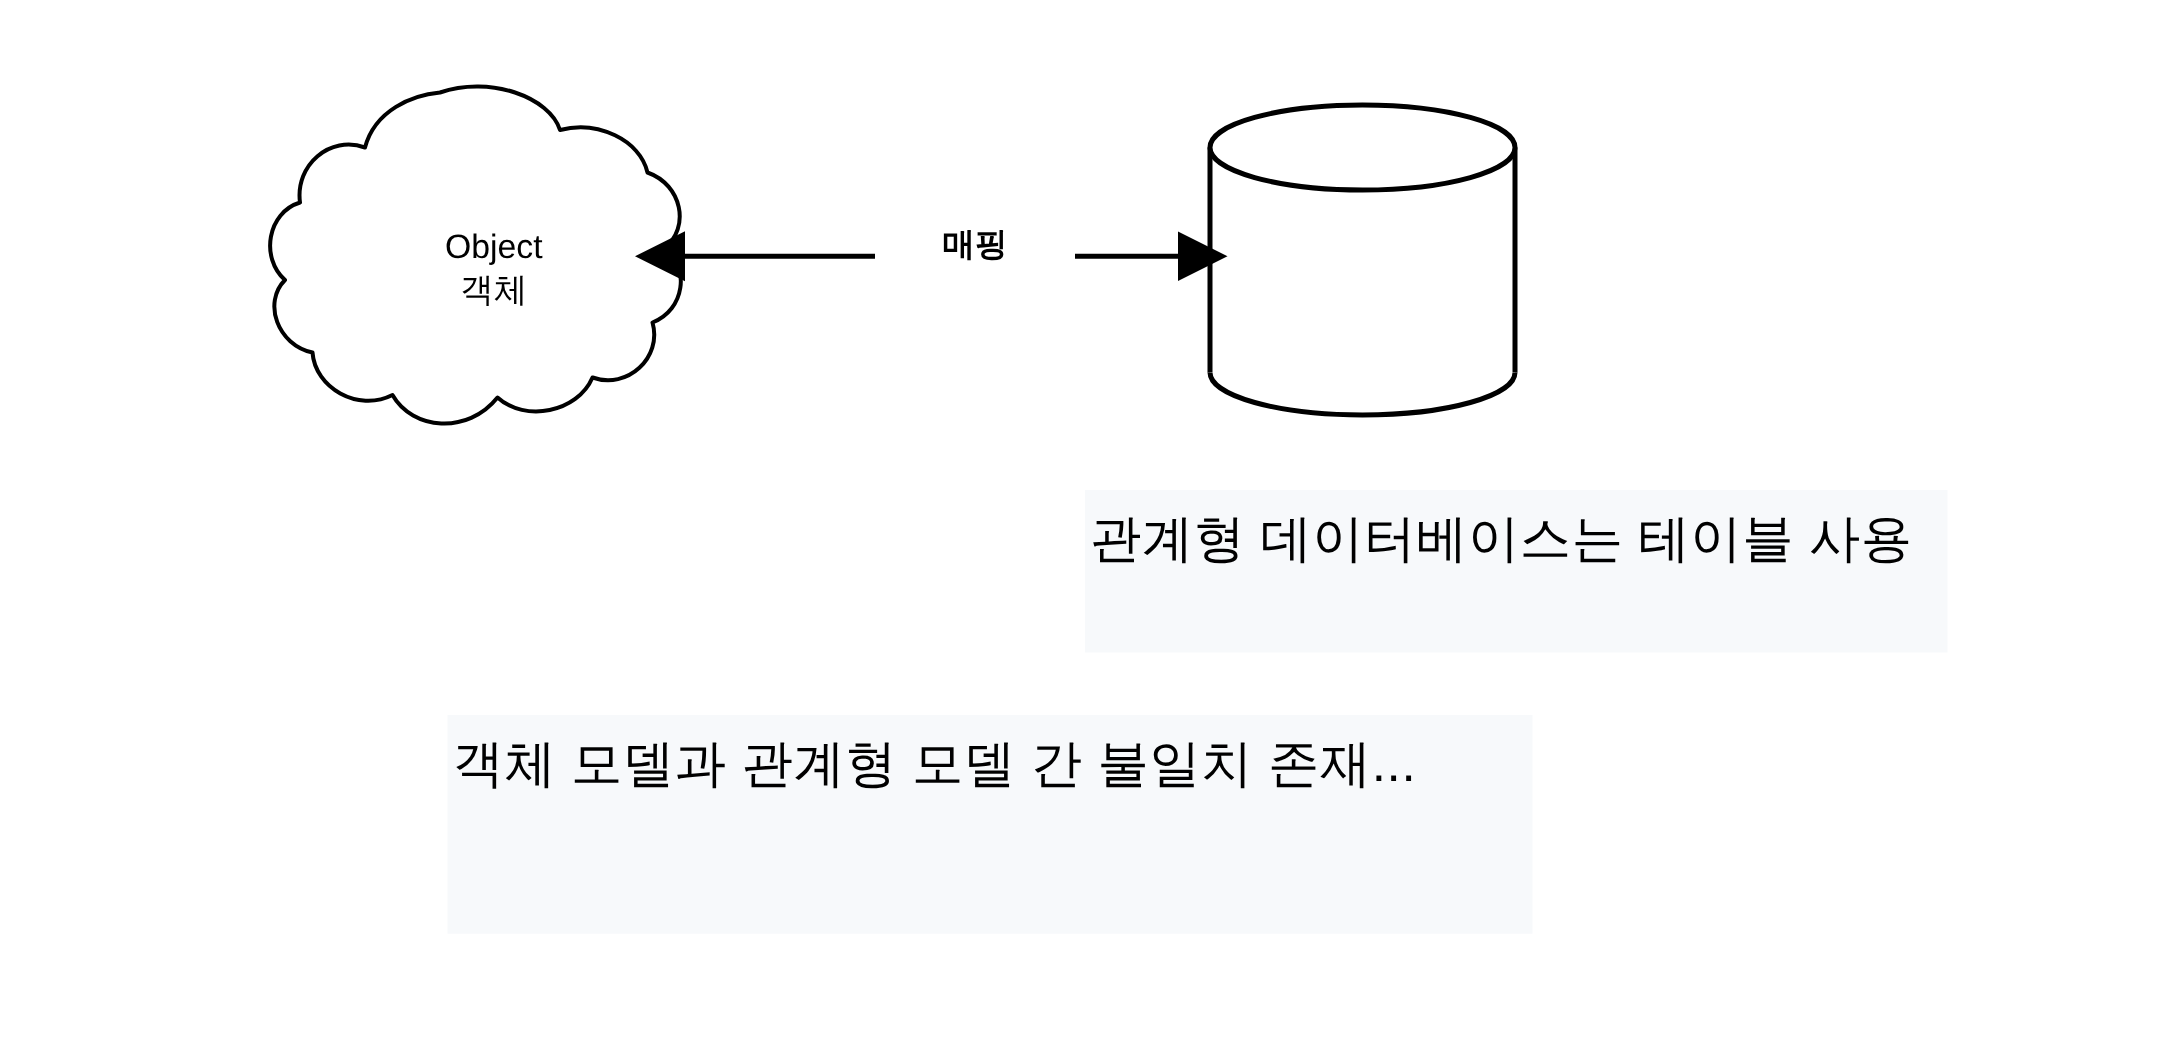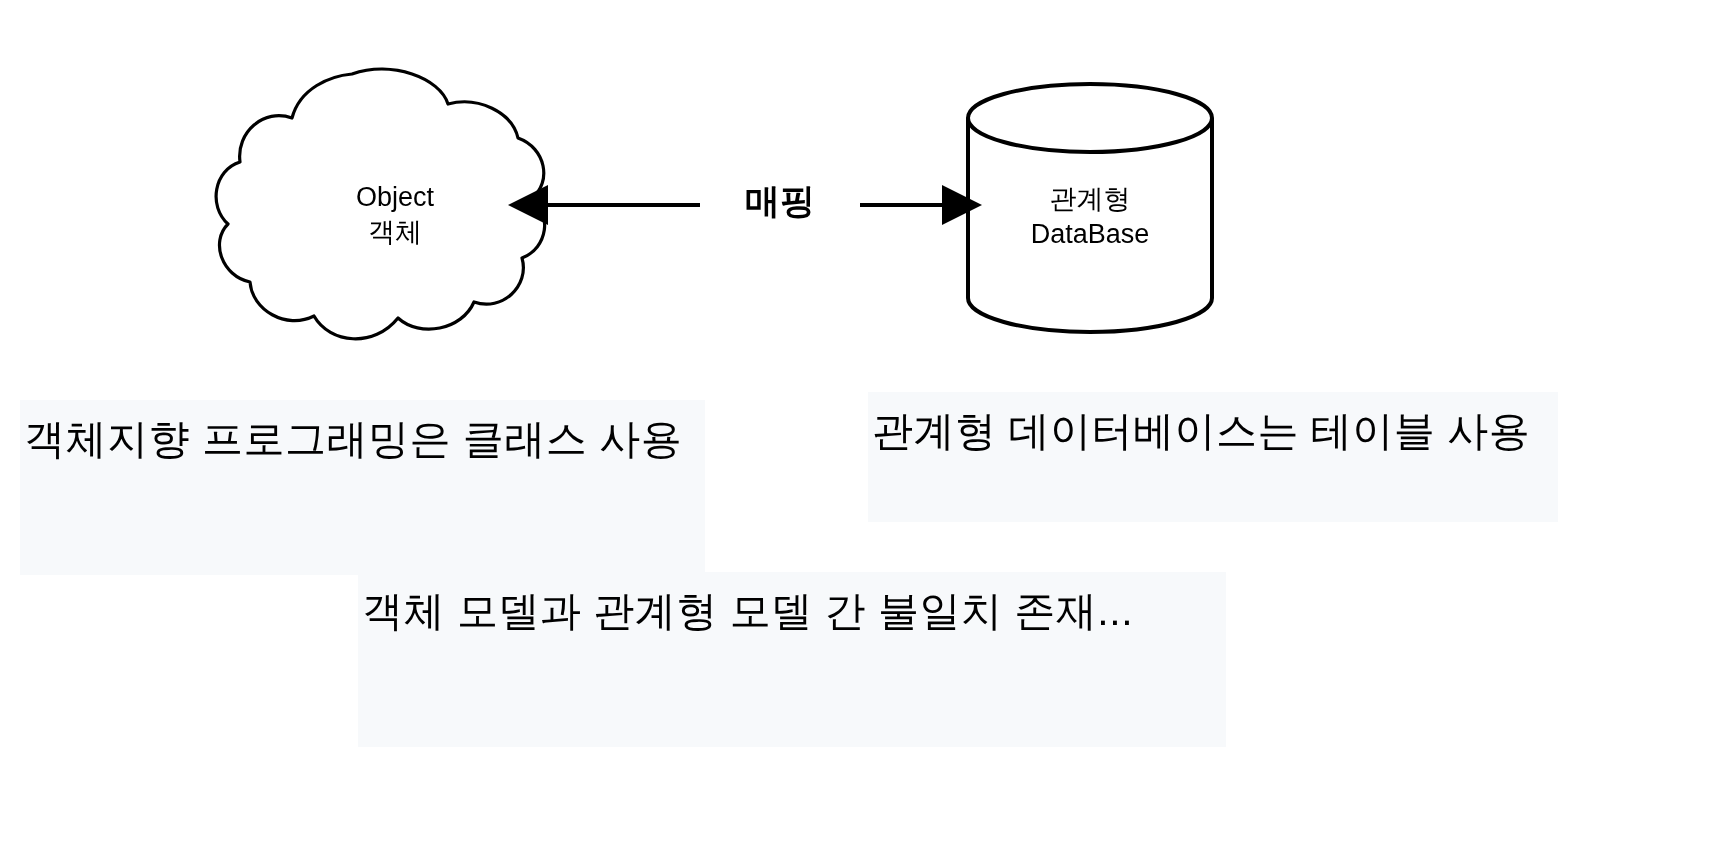--- a/index.html
+++ b/index.html
@@ -52,21 +52,21 @@
     top: 182px;
     width: 260px;
     font-size: 27px;
   }
   #mapping-label {
     position: absolute;
     left: 700px;
     top: 178px;
     width: 160px;
     text-align: center;
-    font-size: 35px;
+    font-size: 26px;
     font-weight: bold;
     color: #000000;
     background: #ffffff;
     font-family: "Liberation Sans", sans-serif;
   }
 
   
   .text-block {
     position: absolute;
     background: #f7f9fb;
@@ -136,24 +136,21 @@
     </g>
 
     <g>
       <line x1="548" y1="205" x2="950" y2="205" stroke="#000000" stroke-width="4" marker-start="url(#arrow-left)" marker-end="url(#arrow-right)"></line>
     </g>
   </svg>
 
   <div class="shape-label" id="cloud-label">Object
 객체</div>
 
-  <div class="shape-label" id="db-label">관계형
-DataBase</div>
 
   <div id="mapping-label">매핑</div>
 
-  <div class="text-block" id="text-left">객체지향 프로그래밍은 클래스 사용</div>
 
   <div class="text-block" id="text-right">관계형 데이터베이스는 테이블 사용</div>
 
   <div class="text-block" id="text-bottom">객체 모델과 관계형 모델 간 불일치 존재...</div>
 
 </div>
 
 </body></html>

